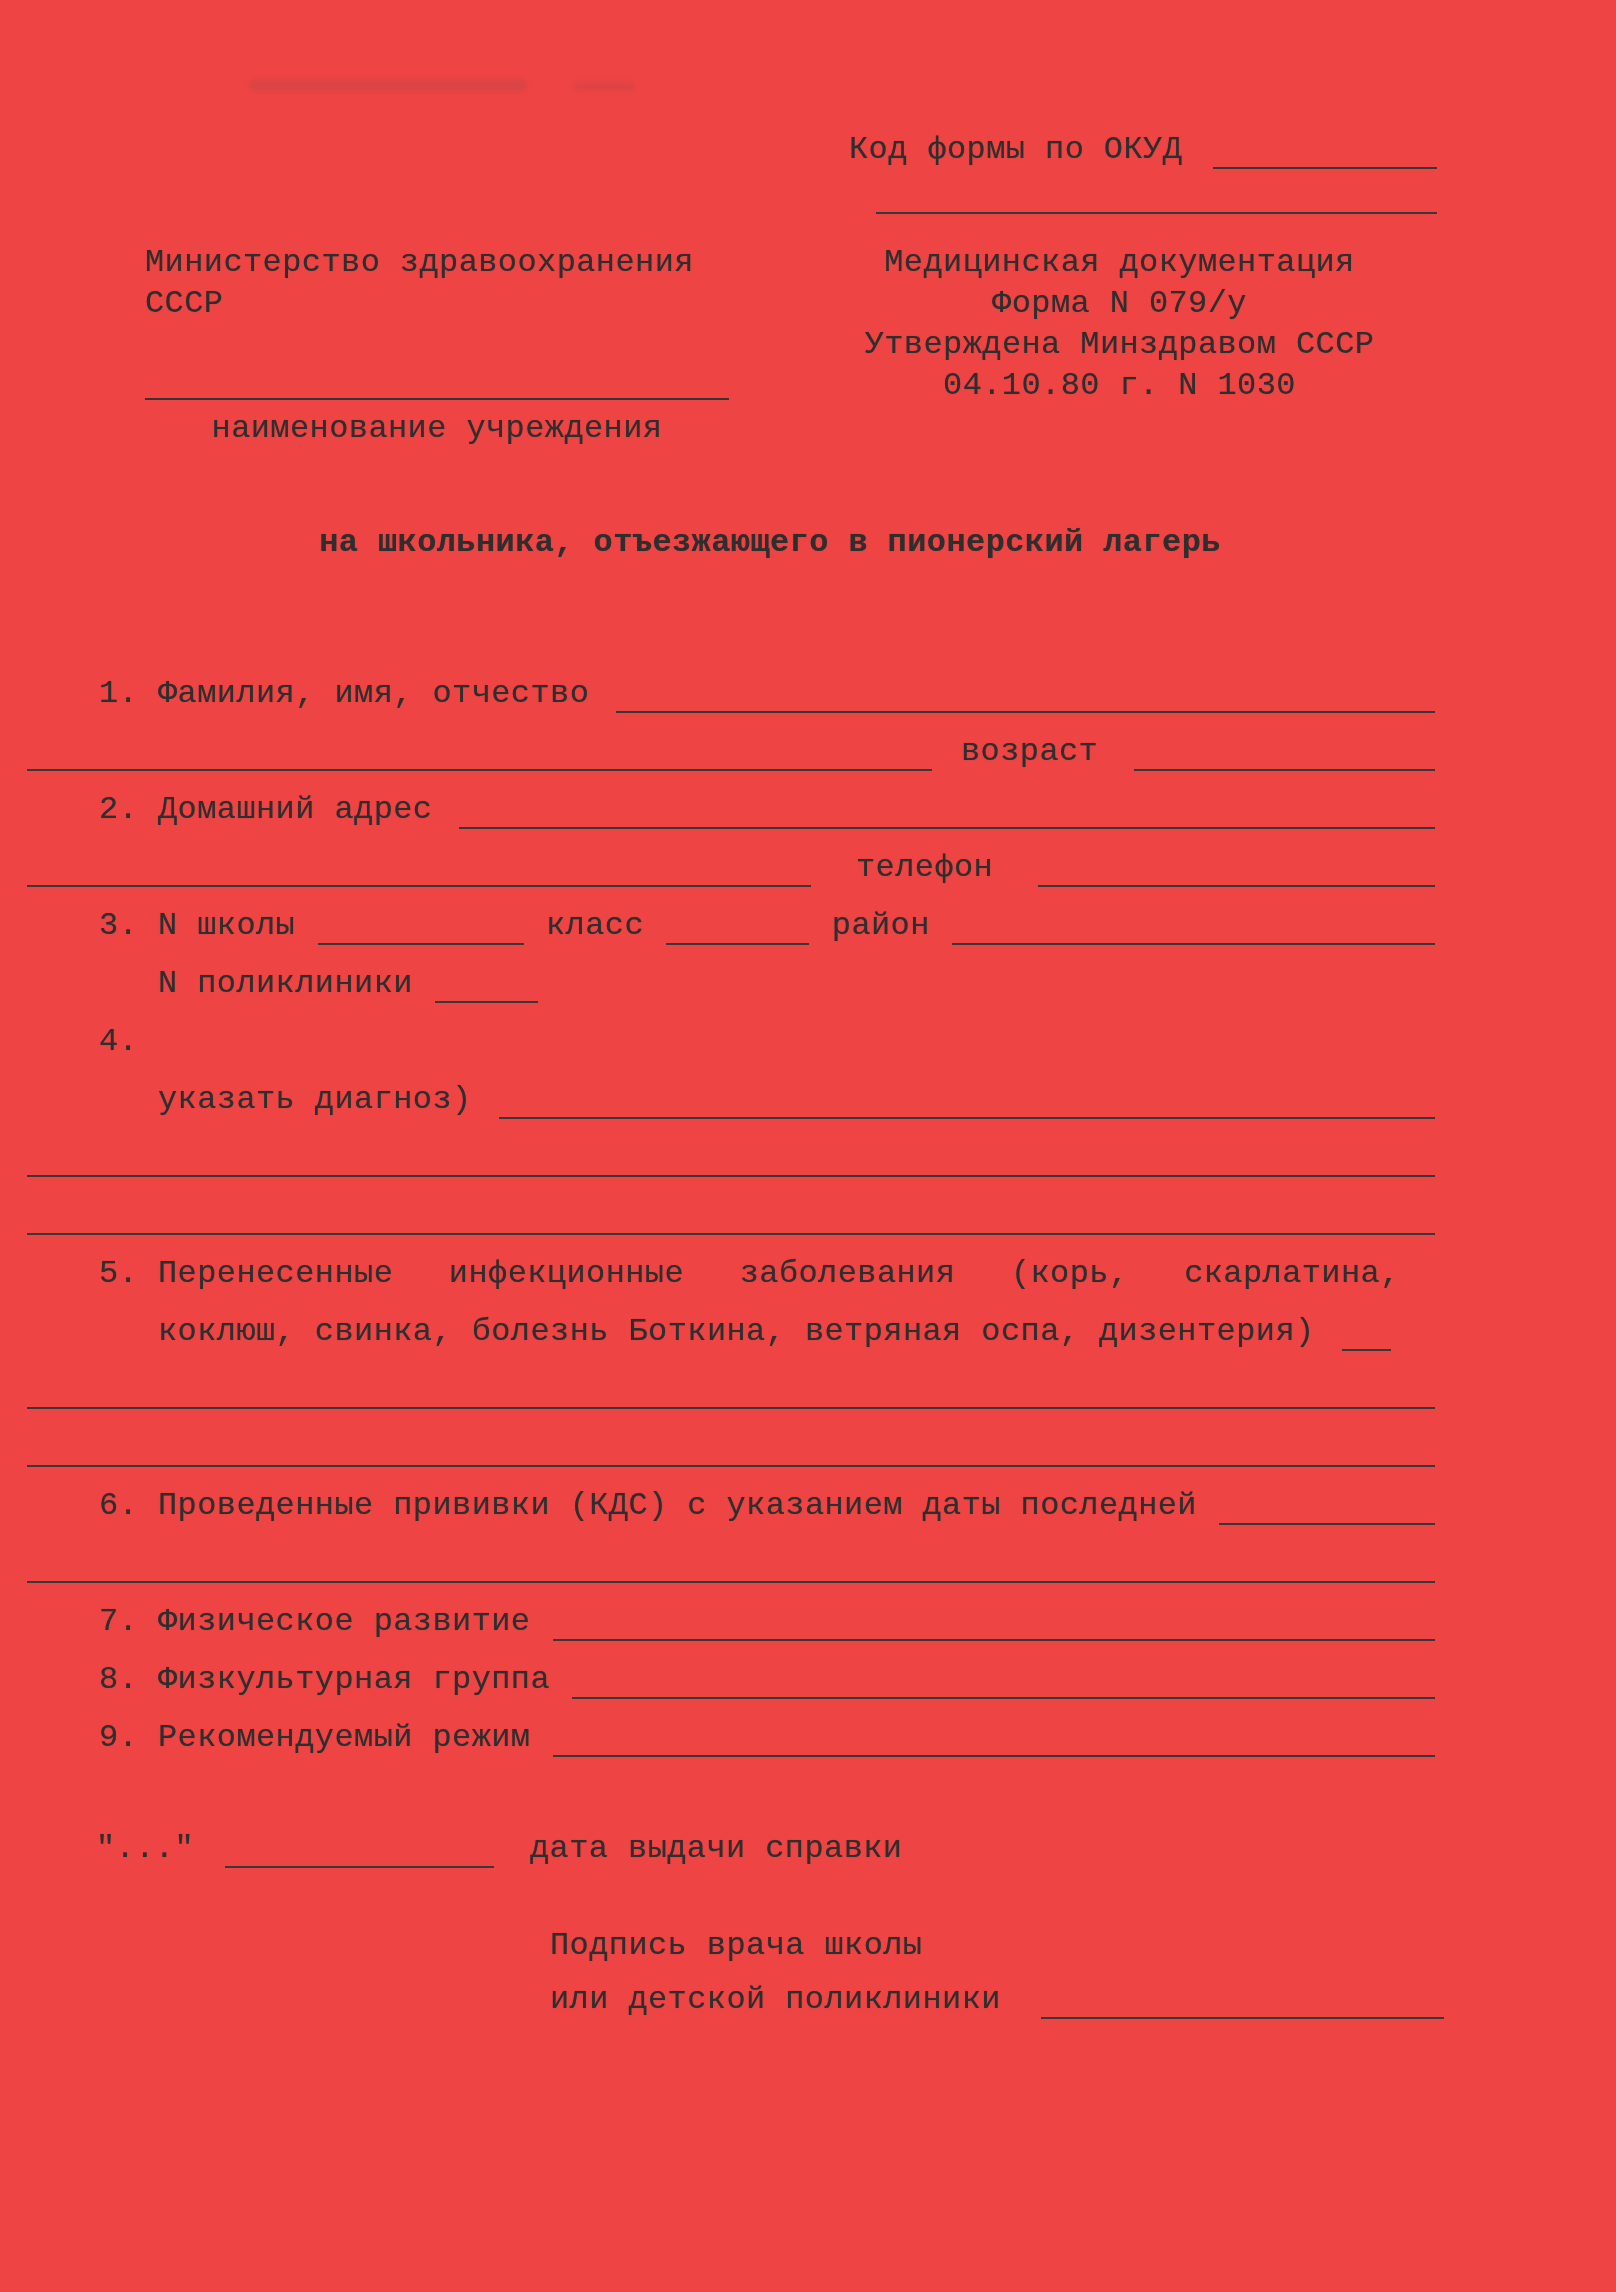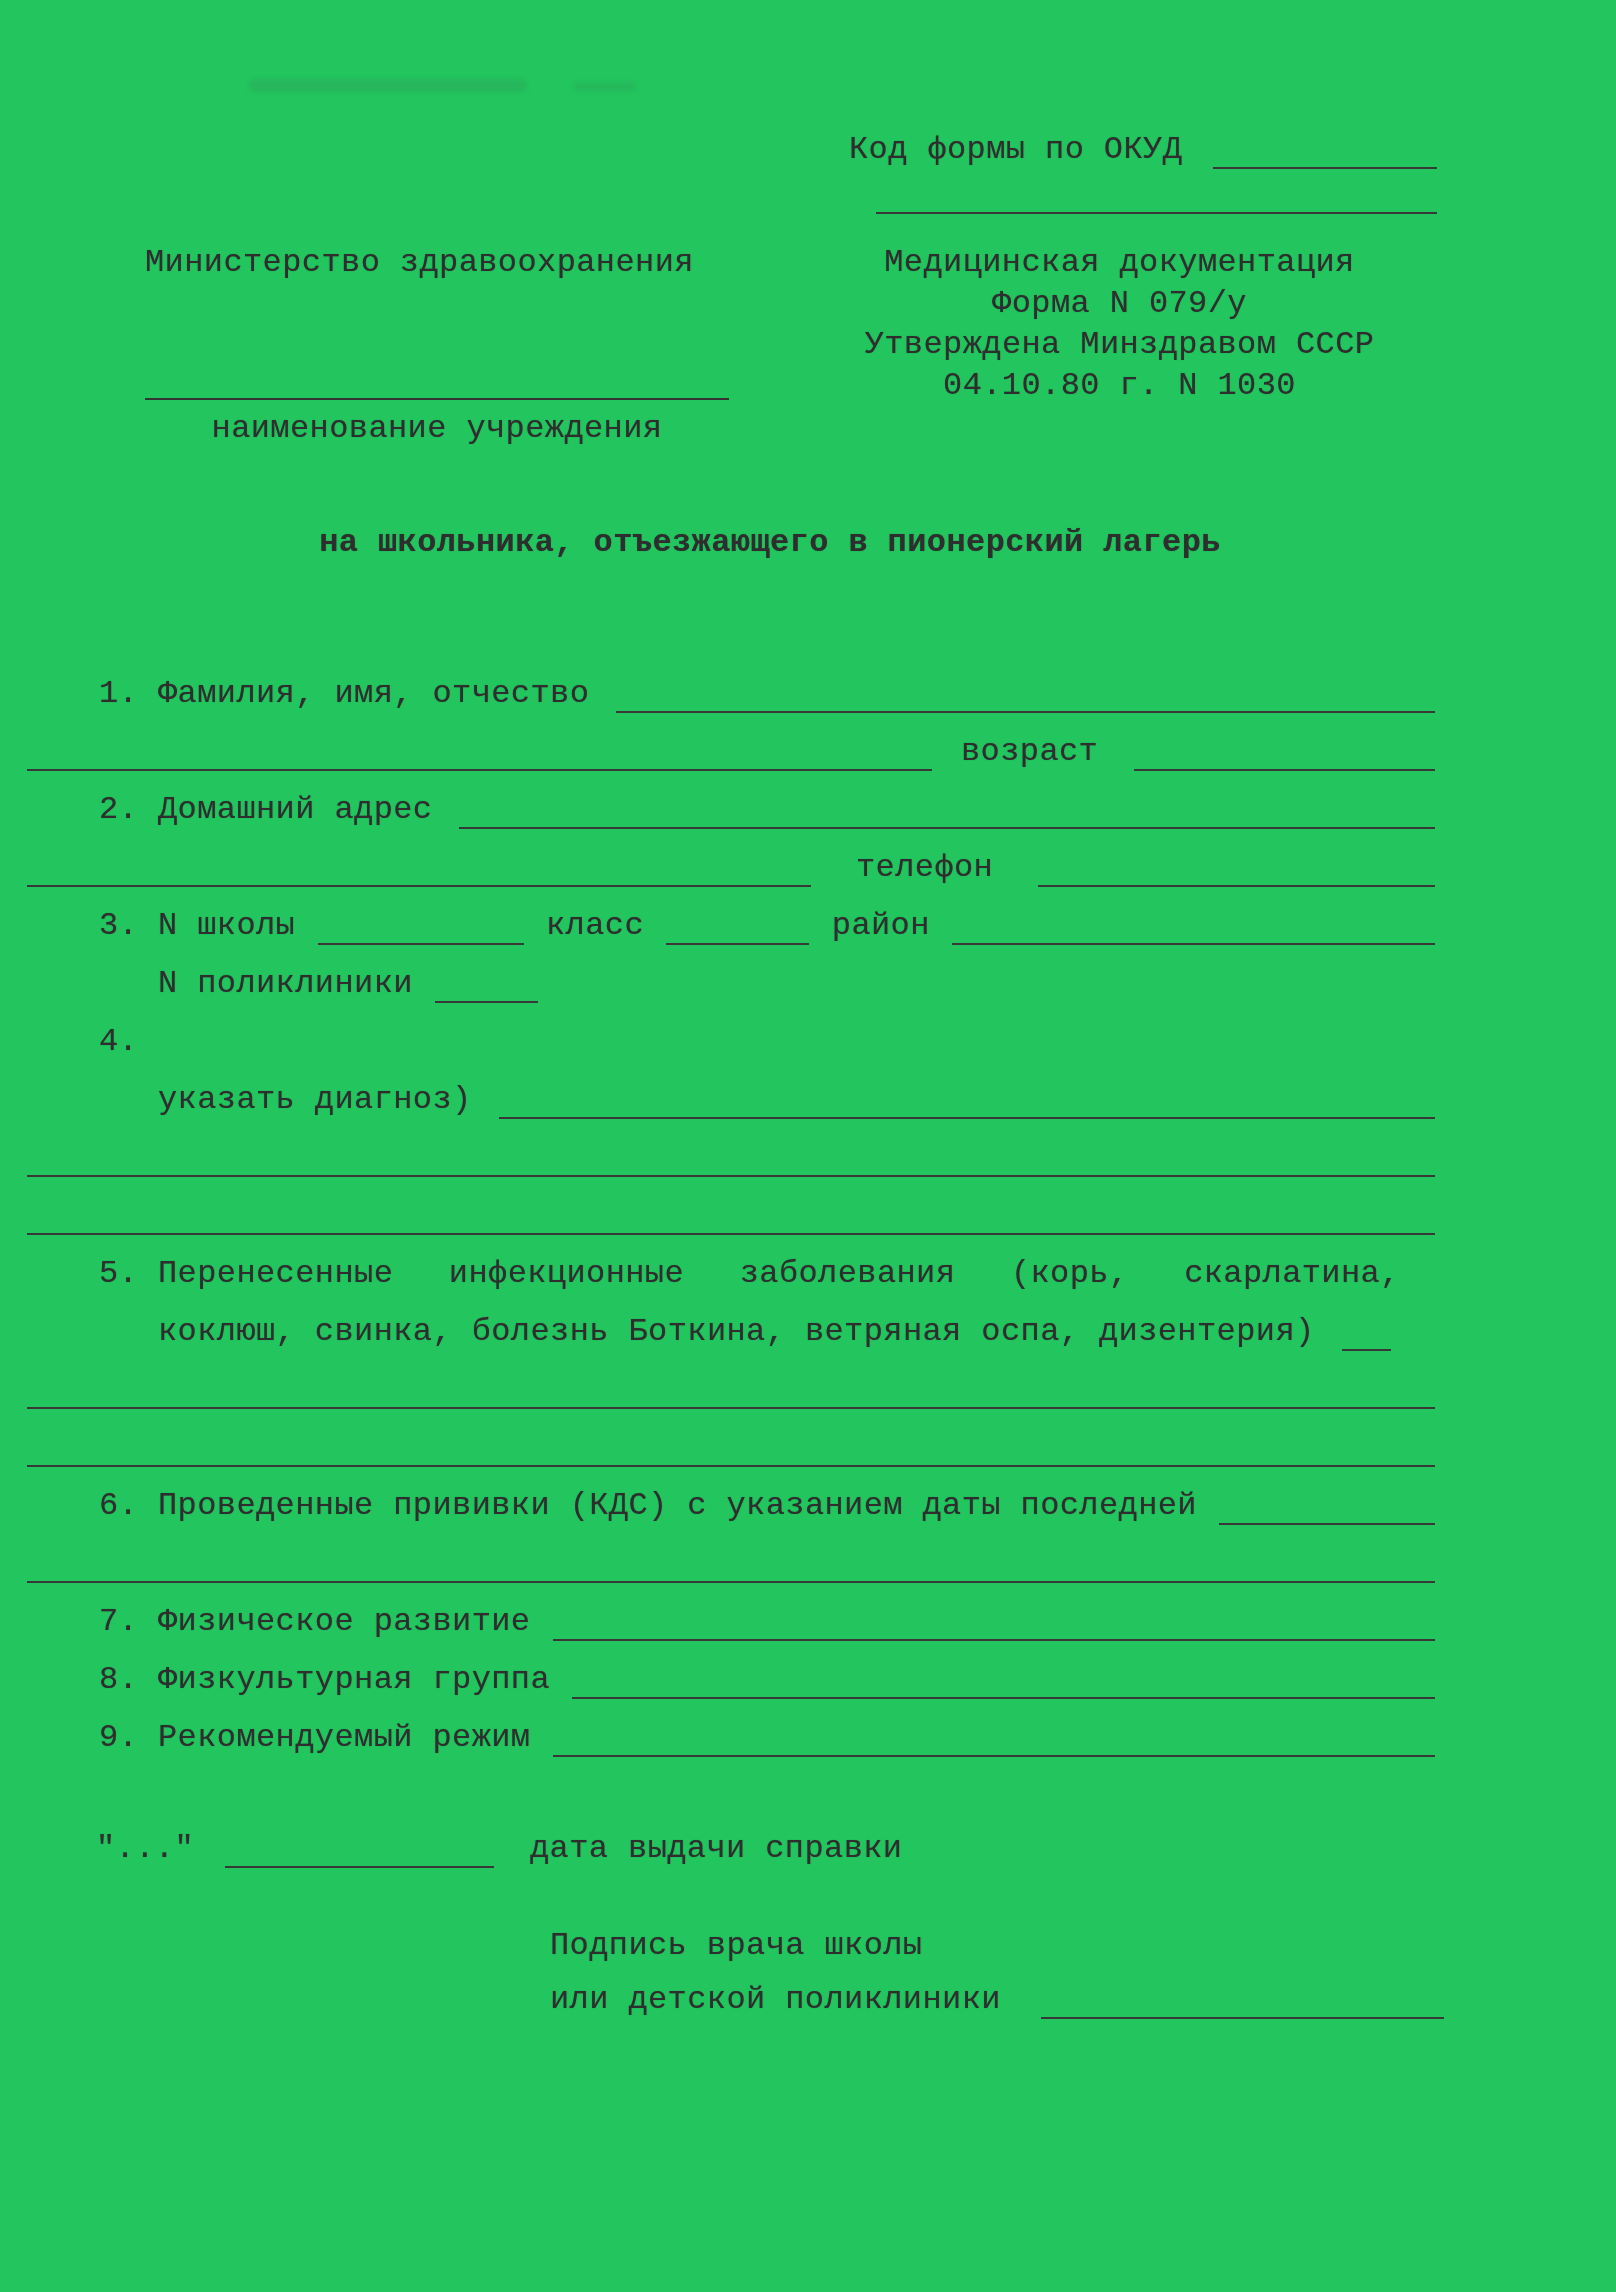--- a/index.html
+++ b/index.html
@@ -1,20 +1,20 @@
 <!DOCTYPE html>
 <html style="font-size:14.3px"><head>
 <meta charset="utf-8">
 <style>
   html, body { margin: 0; padding: 0; background: #ffffff; }
   .page {
     position: relative;
     width: 1617px;
     height: 2293px;
-    background: #22c55e;
+    background: #ef4444;
     font-family: "Liberation Mono", "DejaVu Sans Mono", monospace;
     font-size: 32px;
     line-height: 39px;
     color: #2e2e2e;
     overflow: hidden;
     text-shadow: 0 0 0.9px rgba(46,46,46,0.45);
     letter-spacing: 0.4px;
   }
   .t { white-space: pre-wrap; }
   .row .t { flex-shrink: 0; }
@@ -102,20 +102,21 @@
       <span class="t">Код формы по ОКУД</span>
       <span class="blank grow ml35"></span>
     </div>
     <div class="crow">
       <span class="blank grow ml30"></span>
     </div>
   </div>
 
   <div class="ministry">
     <div class="t">Министерство здравоохранения</div>
+    <div class="t">СССР</div>
   </div>
   <div class="inst-line"></div>
   <div class="inst-caption t">наименование учреждения</div>
 
   <div class="docblock">
     <div class="t">Медицинская документация</div>
     <div class="t">Форма N 079/у</div>
     <div class="t">Утверждена Минздравом СССР</div>
     <div class="t">04.10.80 г. N 1030</div>
   </div>

